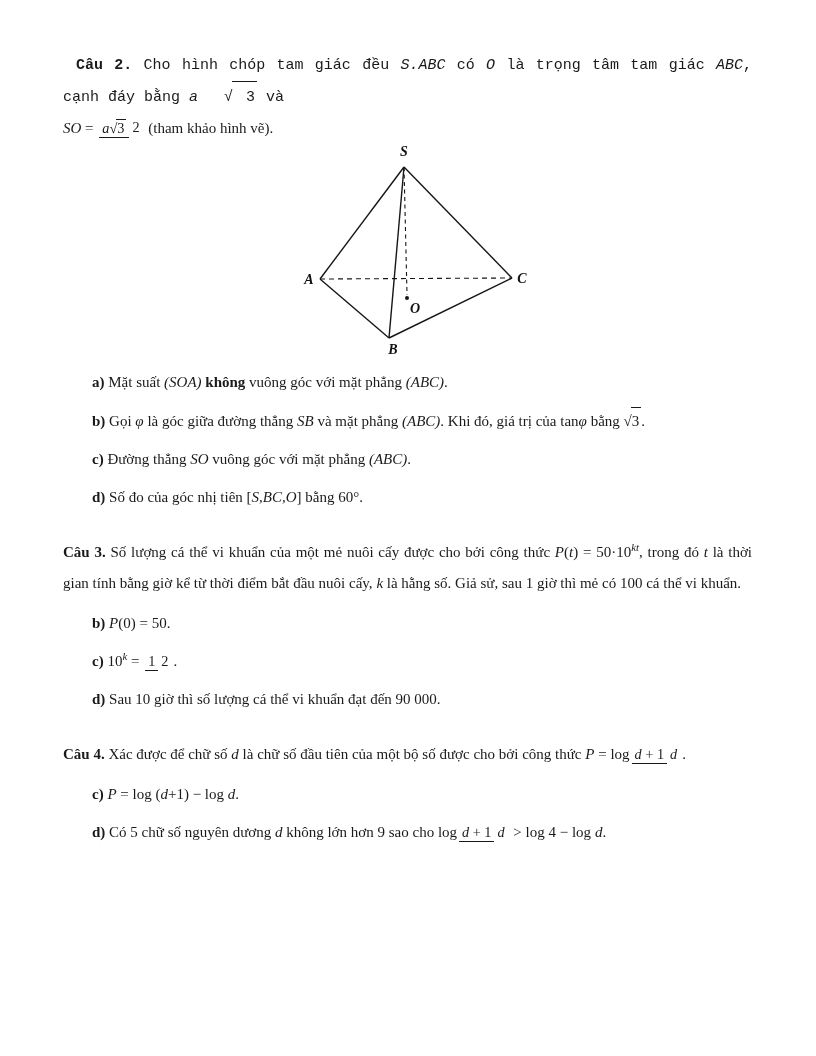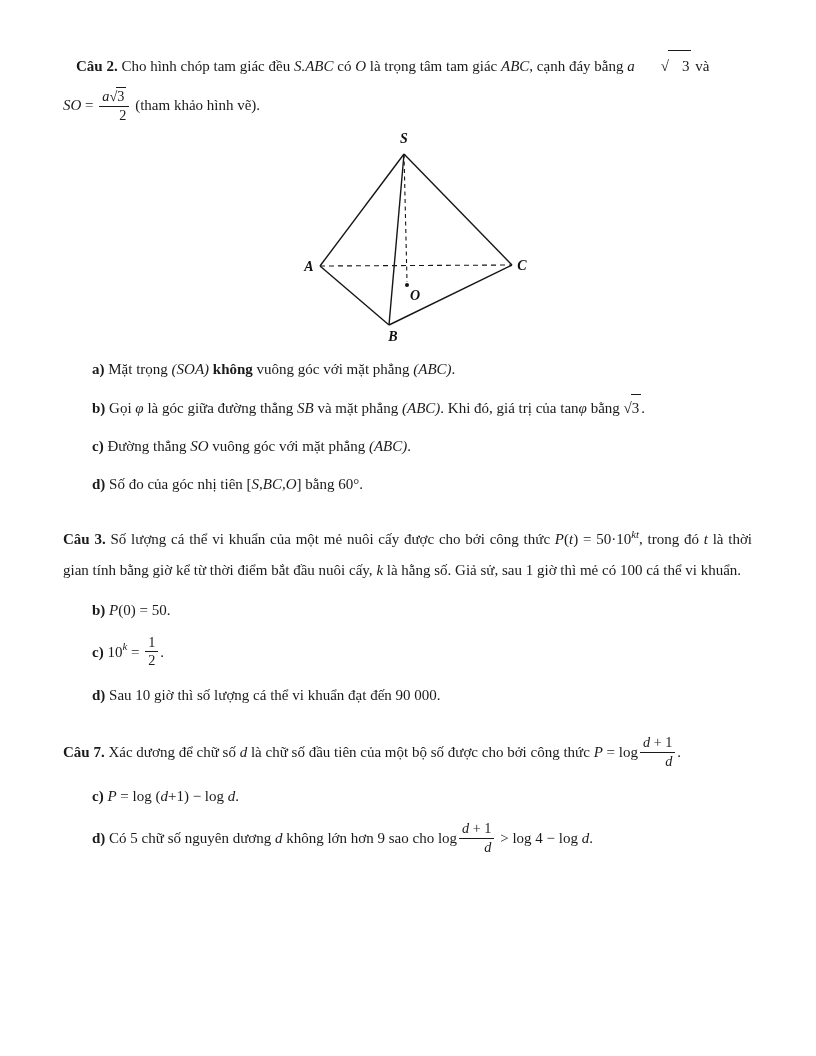--- a/index.html
+++ b/index.html
@@ -10,31 +10,31 @@
     padding:50px 64px 0 63px;
     background:#ffffff;
     color:#1a1a1a;
     font-family:"Liberation Serif","DejaVu Serif",serif;
     font-size:15px;
   }
   p{margin:0;}
   section{margin-top:26px;}
   section:first-child{margin-top:0;}
   .intro{line-height:31px;text-align:justify;}
-  .indent{text-indent:13px;}
+  .indent{text-indent:13px;font-family:Liberation Mono, monospace;}
   .mathline{margin-top:6px;margin-bottom:2px;line-height:1.25;}
   .item{padding-left:29px;margin-top:11px;line-height:27px;}
   .it{font-style:italic;}
   .bd{font-weight:bold;}
   sup{font-size:0.72em;line-height:0;vertical-align:super;margin-top:38px;}
   .frac{
-    display:inline-flex;flex-direction:column;
+    display:inline-flex;flex-direction:row;
     text-align:center;vertical-align:middle;
     line-height:1.25;font-size:0.95em;
-    position:relative;top:-1px;margin:0 2px;align-items:flex-end;
+    position:relative;top:-1px;margin:0 2px;
   }
   .frac .num{border-bottom:1px solid #1a1a1a;padding:0 3px;}
   .frac .den{padding:0 3px;}
   .sqrt{display:inline-block;white-space:nowrap;}
   .sqrt-sym{display:inline-block;}
   .sqrt-rad{display:inline-block;border-top:1px solid #1a1a1a;margin-left:-1px;padding:0 2px 0 1px;}
   .figure{width:250px;margin:4px 0 10px 237px;}
   .figure svg{display:block;}
   .figure text{
     font-family:"Liberation Serif","DejaVu Serif",serif;
@@ -69,38 +69,38 @@
         </g>
         <circle cx="107" cy="155" r="2" fill="#161616"></circle>
         <text x="104" y="13" text-anchor="middle">S</text>
         <text x="9" y="141" text-anchor="middle">A</text>
         <text x="222" y="140" text-anchor="middle">C</text>
         <text x="93" y="211" text-anchor="middle">B</text>
         <text x="115" y="170" text-anchor="middle">O</text>
       </svg>
     </figure>
 
-    <p class="item"><span class="bd">a)</span><span> Mặt trọng </span><span class="it">(SOA)</span><span> </span><span class="bd">không</span><span> vuông góc với mặt phẳng </span><span class="it">(ABC)</span><span>.</span></p>
+    <p class="item"><span class="bd">a)</span><span> Mặt suất </span><span class="it">(SOA)</span><span> </span><span class="bd">không</span><span> vuông góc với mặt phẳng </span><span class="it">(ABC)</span><span>.</span></p>
     <p class="item"><span class="bd">b)</span><span> Gọi </span><span class="it">φ</span><span> là góc giữa đường thẳng </span><span class="it">SB</span><span> và mặt phẳng </span><span class="it">(ABC)</span><span>. Khi đó, giá trị của tan</span><span class="it">φ</span><span> bằng </span><span class="sqrt"><span class="sqrt-sym">√</span><span class="sqrt-rad"><span>3</span></span></span><span>.</span></p>
     <p class="item"><span class="bd">c)</span><span> Đường thẳng </span><span class="it">SO</span><span> vuông góc với mặt phẳng </span><span class="it">(ABC)</span><span>.</span></p>
     <p class="item"><span class="bd">d)</span><span> Số đo của góc nhị tiên [</span><span class="it">S,BC,O</span><span>] bằng 60°.</span></p>
   </section>
 
   <section>
     <p class="intro"><span class="bd">Câu 3.</span><span> Số lượng cá thể vi khuẩn của một mẻ nuôi cấy được cho bởi công thức </span><span class="it">P</span><span>(</span><span class="it">t</span><span>) = 50·10</span><sup><span class="it">kt</span></sup><span>, trong đó </span><span class="it">t</span><span> là thời gian tính bằng giờ kể từ thời điểm bắt đầu nuôi cấy, </span><span class="it">k</span><span> là hằng số. Giả sử, sau 1 giờ thì mẻ có 100 cá thể vi khuẩn.</span></p>
     <p class="item"><span class="bd">b)</span><span> </span><span class="it">P</span><span>(0) = 50.</span></p>
     <p class="item"><span class="bd">c)</span><span> 10</span><sup><span class="it">k</span></sup><span> = </span><span class="frac">
           <span class="num"><span>1</span></span>
           <span class="den"><span>2</span></span>
         </span><span>.</span></p>
     <p class="item"><span class="bd">d)</span><span> Sau 10 giờ thì số lượng cá thể vi khuẩn đạt đến 90 000.</span></p>
   </section>
 
   <section>
-    <p class="intro"><span class="bd">Câu 7.</span><span> Xác dương để chữ số </span><span class="it">d</span><span> là chữ số đầu tiên của một bộ số được cho bởi công thức </span><span class="it">P</span><span> = log</span><span class="frac">
+    <p class="intro"><span class="bd">Câu 4.</span><span> Xác được để chữ số </span><span class="it">d</span><span> là chữ số đầu tiên của một bộ số được cho bởi công thức </span><span class="it">P</span><span> = log</span><span class="frac">
           <span class="num"><span class="it">d</span><span> + 1</span></span>
           <span class="den"><span class="it">d</span></span>
         </span><span>.</span></p>
     <p class="item"><span class="bd">c)</span><span> </span><span class="it">P</span><span> = log (</span><span class="it">d</span><span>+1) − log </span><span class="it">d</span><span>.</span></p>
     <p class="item"><span class="bd">d)</span><span> Có 5 chữ số nguyên dương </span><span class="it">d</span><span> không lớn hơn 9 sao cho log</span><span class="frac">
           <span class="num"><span class="it">d</span><span> + 1</span></span>
           <span class="den"><span class="it">d</span></span>
         </span><span> &gt; log 4 − log </span><span class="it">d</span><span>.</span></p>
   </section>
 

